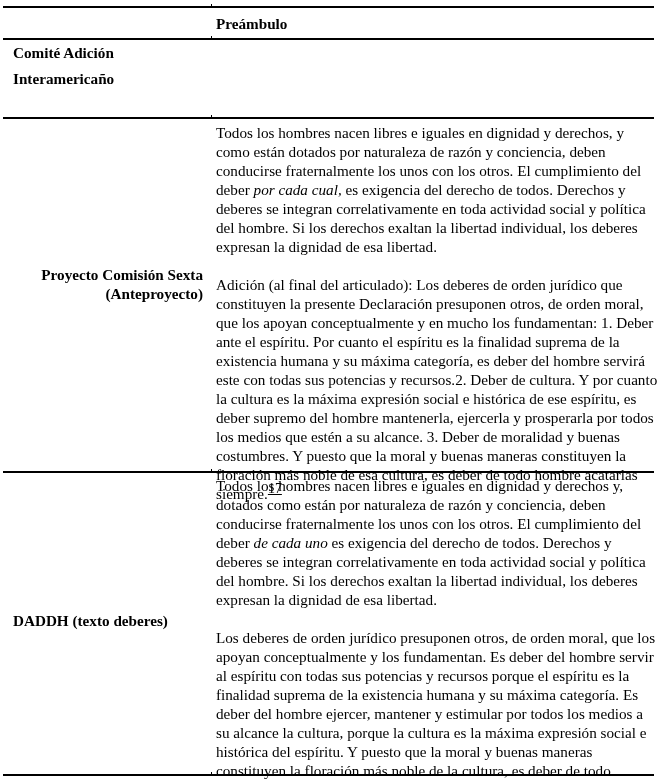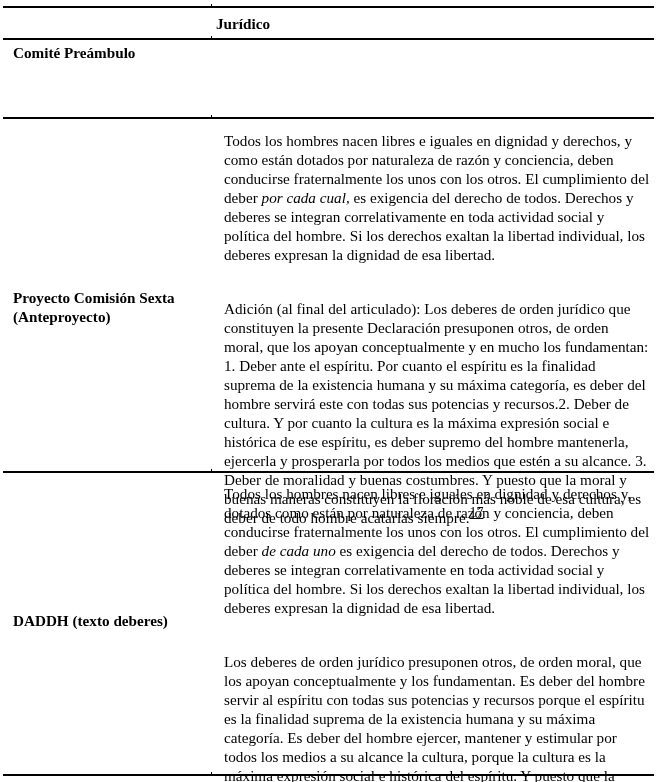--- a/index.html
+++ b/index.html
@@ -3,21 +3,21 @@
 <meta charset="utf-8">
 <style>
   html, body { margin: 0; padding: 0; background: #ffffff; }
   body { width: 660px; height: 782px; position: relative; overflow: hidden;
          font-family: "Liberation Serif", "DejaVu Serif", serif; color: #000; }
   .hline { position: absolute; left: 3px; width: 651px; height: 2px; background: #000; }
   .vtick { position: absolute; left: 211px; width: 1px; height: 3px; background: #000; }
   .cell { position: absolute; font-size: 15.2px; line-height: 19px; }
   .label { font-weight: bold; left: 13px; width: 190px; }
   .content { left: 216px; width: 442px; }
-  .content p { margin: 8px; white-space: pre-line; }
+  .content p { margin: 0; white-space: pre-line; }
   .content .gap { height: 19px; }
   .stack-line { display: block; height: 26px; line-height: 26px; }
   sup { font-size: 14px; line-height: 0; vertical-align: super; text-decoration: underline; }
   em { font-style: italic; }
 </style>
 </head>
 <body>
 
 <div>
 
@@ -26,27 +26,28 @@
   <div class="hline" style="top:117px;"></div>
   <div class="hline" style="top:471px;"></div>
   <div class="hline" style="top:774px;"></div>
 
   <div class="vtick" style="top:4px;"></div>
   <div class="vtick" style="top:36px;"></div>
   <div class="vtick" style="top:115px;"></div>
   <div class="vtick" style="top:469px;"></div>
   <div class="vtick" style="top:772px;"></div>
 
-  <div class="cell" style="left:216px; top:14px; font-weight:bold;">Jurídico</div>
+  <div class="cell" style="left:216px; top:14px; font-weight:bold;">Preámbulo</div>
 
   <div class="cell label" style="top:40px;">
-    <span class="stack-line">Comité Preámbulo</span>
+    <span class="stack-line">Comité Adición</span>
+    <span class="stack-line">Interamericaño</span>
   </div>
 
-  <div class="cell label" style="top:288px;">
+  <div class="cell label" style="top:265px;text-align:right;">
     <div>Proyecto Comisión Sexta</div>
     <div>(Anteproyecto)</div>
   </div>
   <div class="cell content" style="top:123px;">
     <p><span>Todos los hombres nacen libres e iguales en dignidad y derechos, y como están dotados por naturaleza de razón y conciencia, deben conducirse fraternalmente los unos con los otros. El cumplimiento del deber </span><em>por cada cual,</em><span> es exigencia del derecho de todos. Derechos y deberes se integran correlativamente en toda actividad social y política del hombre. Si los derechos exaltan la libertad individual, los deberes expresan la dignidad de esa libertad.</span></p>
     <div class="gap"></div>
     <p><span>Adición (al final del articulado): Los deberes de orden jurídico que constituyen la presente Declaración presuponen otros, de orden moral, que los apoyan conceptualmente y en mucho los fundamentan: 1. Deber ante el espíritu. Por cuanto el espíritu es la finalidad suprema de la existencia humana y su máxima categoría, es deber del hombre servirá este con todas sus potencias y recursos.2. Deber de cultura. Y por cuanto la cultura es la máxima expresión social e histórica de ese espíritu, es deber supremo del hombre mantenerla, ejercerla y prosperarla por todos los medios que estén a su alcance. 3. Deber de moralidad y buenas costumbres. Y puesto que la moral y buenas maneras constituyen la floración más noble de esa cultura, es deber de todo hombre acatarlas siempre.</span><sup>17</sup></p>
   </div>
 
   <div class="cell label" style="top:611px;">DADDH (texto deberes)</div>

